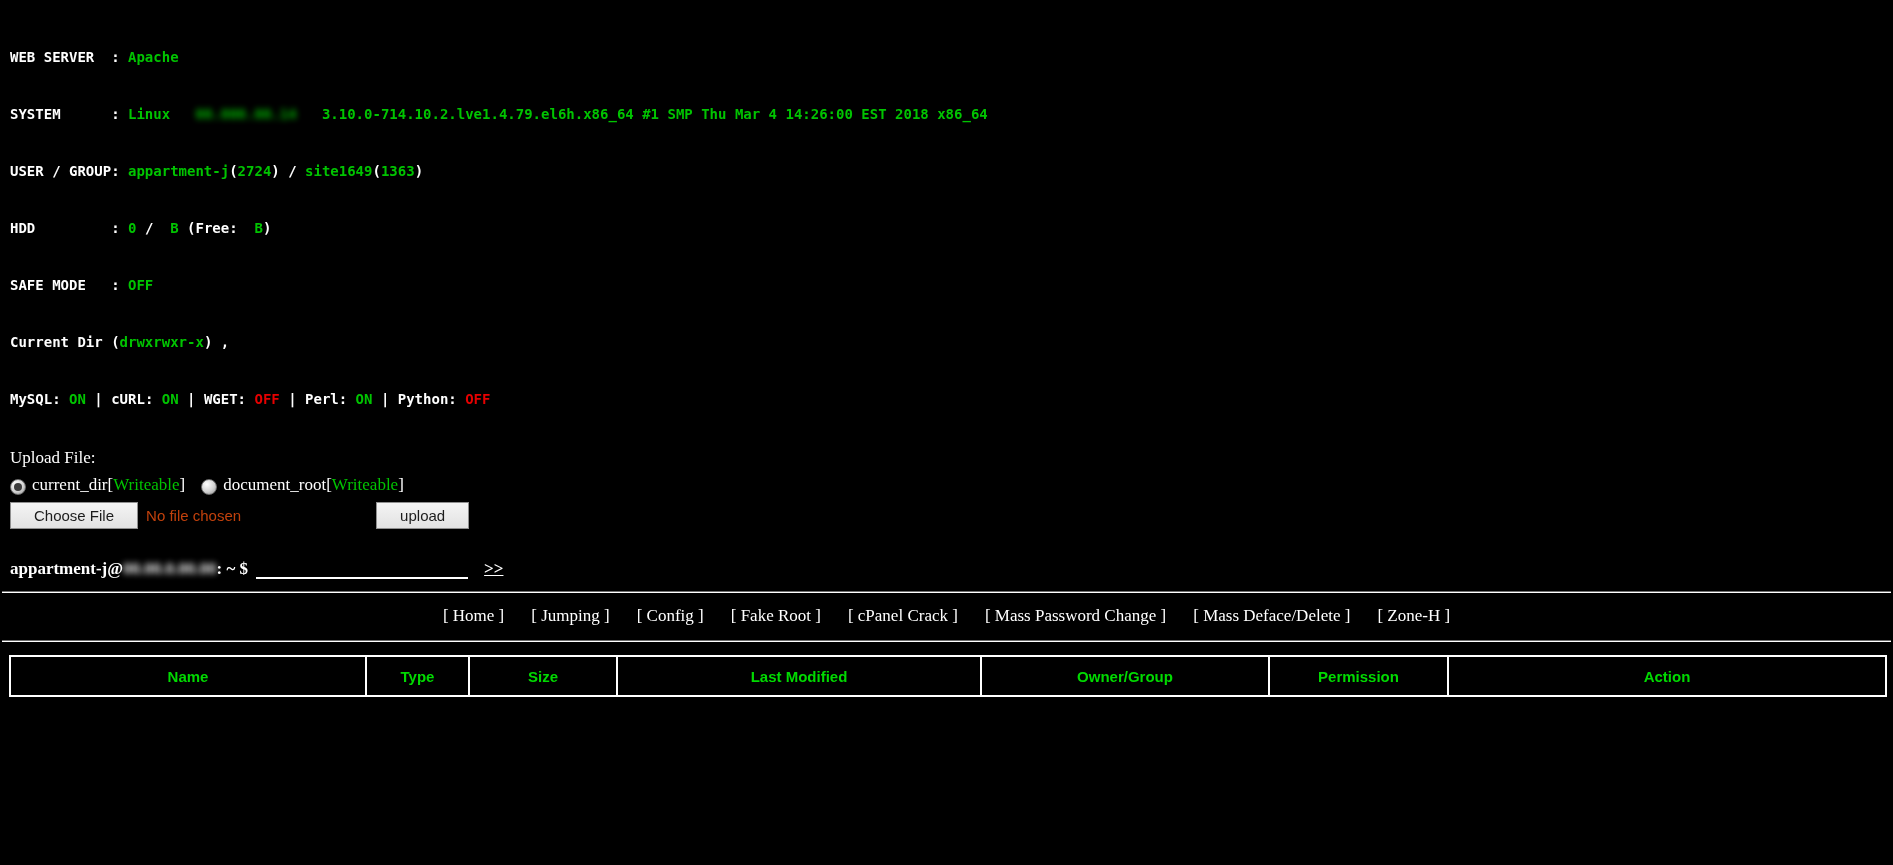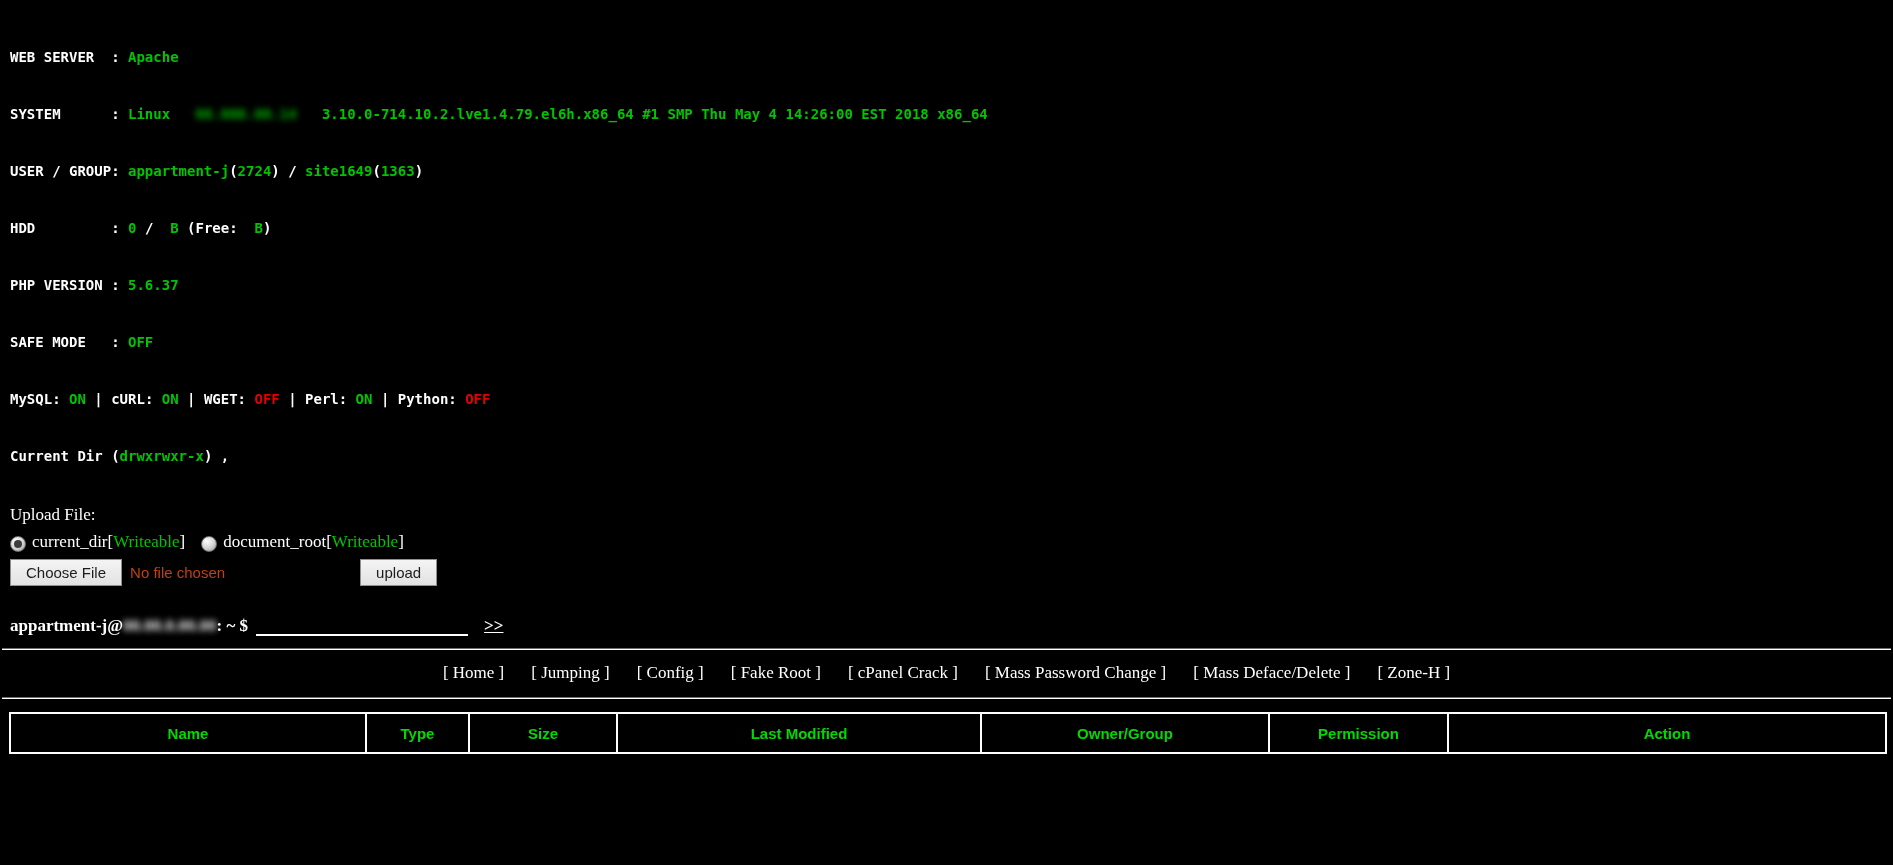--- a/index.html
+++ b/index.html
@@ -18,21 +18,21 @@
   .upload-title{margin-bottom:7px}
   .radio-row{display:flex;align-items:flex-end;margin-bottom:7px}
   .radio{display:inline-block;width:14px;height:14px;border-radius:50%;
          background:radial-gradient(circle at 35% 30%,#fff,#d2d2d2 55%,#8f8f8f);
          border:1px solid #6f6f6f;margin-right:6px;position:relative;flex:0 0 auto}
   .radio[data-checked="true"]::after{content:"";position:absolute;inset:3px;border-radius:50%;background:#3c3c3c}
   .radio2{margin-left:16px}
   .writeable{color:var(--green)}
   .file-row{display:flex;align-items:center;font:15px "Liberation Sans",sans-serif}
   .btn{background:linear-gradient(#f4f4f4,#e2e2e2);border:1px solid #8f8f8f;color:#1c1c1c;
-       font:15px "Liberation Sans",sans-serif;padding:4px 15px;cursor:pointer}
+       font:15px "Liberation Sans",sans-serif;padding:4px 23px;cursor:pointer}
   .file-status{color:#c2410c;margin-left:8px}
   .upload-btn{margin-left:135px}
 
   
   .prompt{margin:26px 0 0 10px;color:#fff;font:bold 17px "Liberation Serif",serif;display:flex;align-items:flex-end}
   .cmd-input{background:transparent;border:none;border-bottom:2px solid #fff;width:208px;height:20px;
              margin-left:8px;color:#fff;font:15px "DejaVu Sans Mono",monospace;outline:none}
   .go-link{color:#fff;text-decoration:underline;margin-left:16px;cursor:pointer}
 
   hr.sep{border:none;border-top:1px solid #6e6e6e;border-bottom:1px solid #fff;height:0;margin:12px 2px 0 2px}
@@ -45,27 +45,26 @@
   
   table.files{border-collapse:collapse;table-layout:fixed;width:1876px;margin:13px 0 0 9px;background:#000}
   .files th,.files td{border:2px solid #fff;padding:0;overflow:hidden;white-space:nowrap}
   .files th{height:38px;color:var(--hgreen);font:bold 15px "Liberation Sans",sans-serif;text-align:center}
 </style>
 </head>
 <body>
 
 <div class="console">
   <div class="cline"><span class="w">WEB SERVER  : </span><span class="g">Apache</span></div>
-  <div class="cline"><span class="w">SYSTEM      : </span><span class="g">Linux   </span><span class="g blur">00.000.00.14</span><span class="g">   3.10.0-714.10.2.lve1.4.79.el6h.x86_64 #1 SMP Thu May 4 14:26:00 EST 2018 x86_64</span></div>
+  <div class="cline"><span class="w">SYSTEM      : </span><span class="g">Linux   </span><span class="g blur">00.000.00.14</span><span class="g">   3.10.0-714.10.2.lve1.4.79.el6h.x86_64 #1 SMP Thu Mar 4 14:26:00 EST 2018 x86_64</span></div>
   <div class="cline"><span class="w">USER / GROUP: </span><span class="g">appartment-j</span><span class="w">(</span><span class="g">2724</span><span class="w">) / </span><span class="g">site1649</span><span class="w">(</span><span class="g">1363</span><span class="w">)</span></div>
   <div class="cline"><span class="w">HDD         : </span><span class="g">0</span><span class="w"> / </span><span class="g"> B</span><span class="w"> (Free: </span><span class="g"> B</span><span class="w">)</span></div>
-  <div class="cline"><span class="w">PHP VERSION : </span><span class="g">5.6.37</span></div>
   <div class="cline"><span class="w">SAFE MODE   : </span><span class="g">OFF</span></div>
+  <div class="cline"><span class="w">Current Dir (</span><span class="g">drwxrwxr-x</span><span class="w">) ,</span></div>
   <div class="cline"><span class="w">MySQL: </span><span class="g">ON</span><span class="w"> | cURL: </span><span class="g">ON</span><span class="w"> | WGET: </span><span class="r">OFF</span><span class="w"> | Perl: </span><span class="g">ON</span><span class="w"> | Python: </span><span class="r">OFF</span></div>
-  <div class="cline"><span class="w">Current Dir (</span><span class="g">drwxrwxr-x</span><span class="w">) ,</span></div>
 </div>
 
 <div class="upload">
   <div class="upload-title">Upload File:</div>
   <div class="radio-row">
     <span class="radio" data-checked="true"></span>
       <span>current_dir</span>
       <span> [ </span>
       <span class="writeable">Writeable</span>
       <span> ] </span>

